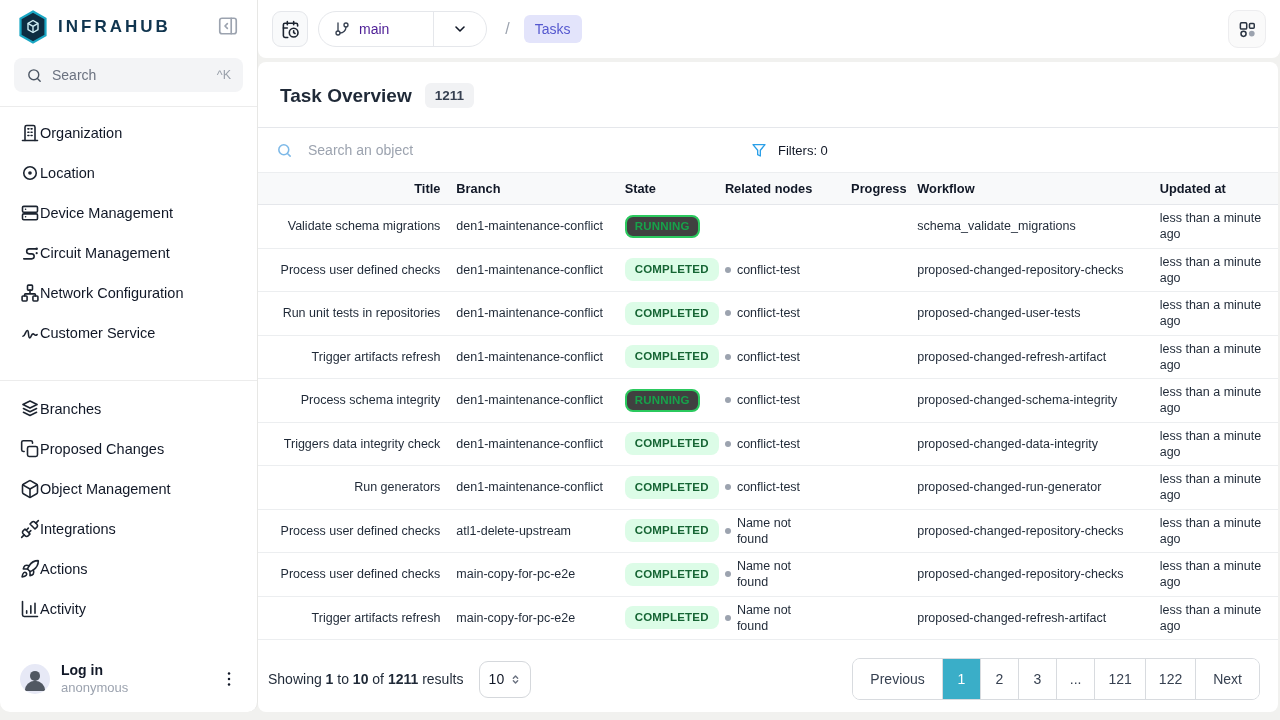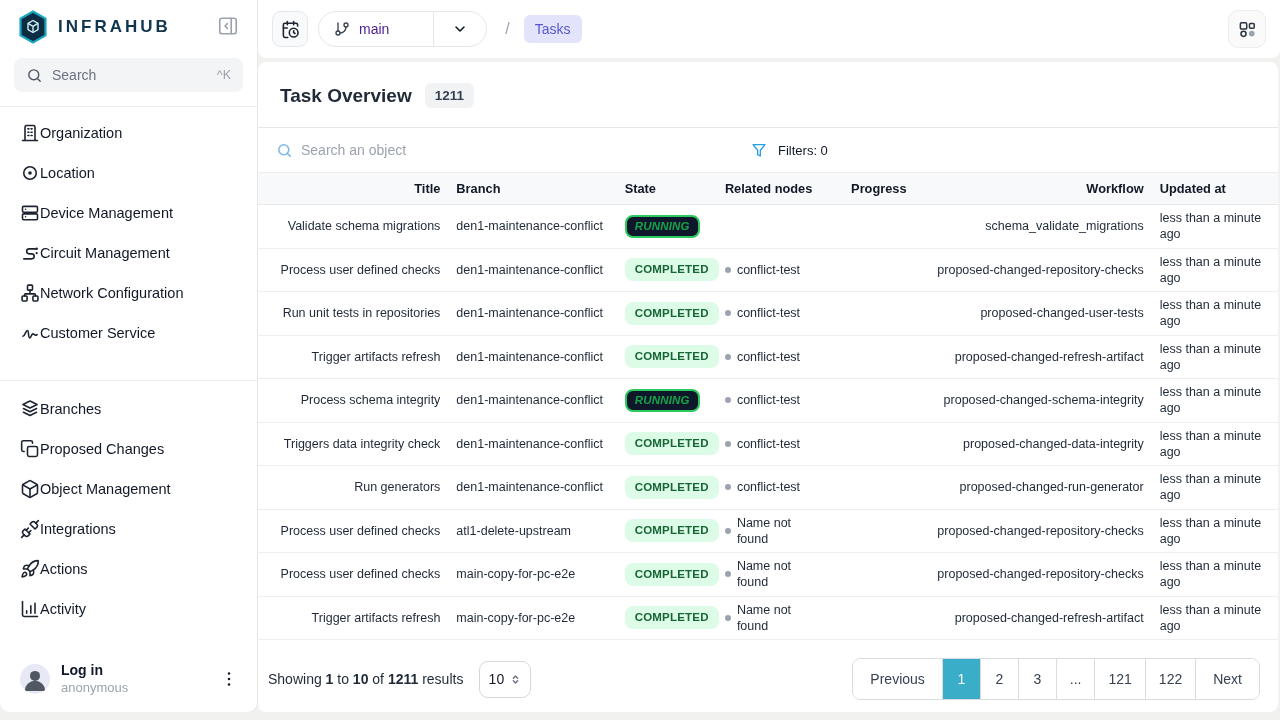--- a/index.html
+++ b/index.html
@@ -76,21 +76,21 @@
 
   
   .card {
     flex:1; background:#fff; border-radius:8px;
     margin:4px 2px 8px 0; display:flex; flex-direction:column; overflow:hidden;
   }
   .card-head { display:flex; align-items:center; gap:13px; padding:21px 22px 19px; }
   .page-title { font-size:19px; font-weight:700; color:#1f2937; }
   .count-badge { background:#f1f2f4; border-radius:6px; padding:5px 10px; font-size:13.5px; font-weight:600; color:#374151; }
   .card-toolbar { border-top:1px solid #e5e7eb; display:flex; align-items:center; padding:13px 18px 13px 18px; }
-  .obj-search { display:flex; align-items:center; gap:6px; width:310px; }
+  .obj-search { display:flex; align-items:center; gap:13px; width:310px; }
   .obj-search .ic { width:17px; height:17px; color:#7db9e8; }
   .obj-search input {
     border:none; outline:none; font-size:14px; color:#1f2937; width:240px;
     font-family:"Liberation Sans", sans-serif; background:transparent;
   }
   .obj-search input::placeholder { color:#9ca3af; }
   .filters { display:flex; align-items:center; gap:11px; margin-left:165px; cursor:pointer; }
   .filters .ic { width:16px; height:16px; color:#2a9fe8; }
   .filters-label { font-size:13px; color:#111827; }
 
@@ -98,25 +98,25 @@
   table { width:100%; border-collapse:collapse; font-size:12.5px; table-layout:fixed; }
   thead th {
     background:#f8f9fa; text-align:left; font-weight:600; color:#111827;
     padding:8px 8px; font-size:12.8px; border-top:1px solid #eceef0; border-bottom:1px solid #e5e7eb;
   }
   th.c-title, td.c-title { width:190px; padding-left:10px;text-align:right; }
   th.c-branch, td.c-branch { width:168px; }
   th.c-state, td.c-state { width:100px; }
   th.c-related, td.c-related { width:126px; }
   th.c-progress, td.c-progress { width:66px; }
-  th.c-workflow, td.c-workflow { width:242px;text-align:right; }
+  th.c-workflow, td.c-workflow { width:242px; }
   th.c-updated, td.c-updated { width:126px; }
   tbody td { padding:5px 8px; border-bottom:1px solid #eceef0; color:#1f2937; line-height:1.3; height:41px; vertical-align:middle; }
   .state-pill { display:inline-block; font-size:11.5px; font-weight:600; padding:4px 10px; border-radius:8px; letter-spacing:.2px; }
-  .state-pill.running { color:#16a34a; border:2px solid #2bc95e; background:#0f172a; padding:2px 8px;font-style:italic; }
+  .state-pill.running { color:#16a34a; border:2px solid #2bc95e; background:#404040; padding:2px 8px; }
   .state-pill.completed { color:#166534; background:#dcfce7; }
   .related-wrap { display:flex; align-items:center; gap:6px; }
   .rel-dot { width:6px; height:6px; border-radius:50%; background:#9ca3af; flex:0 0 auto; }
   .related-label { color:#1f2937; white-space:nowrap; }
   .related-label.narrow { white-space:normal; max-width:64px; }
   .workflow-text { display:inline-block; max-width:208px; }
 
   
   .card-footer { margin-top:auto; display:flex; align-items:center; padding:10px 18px 12px 10px; }
   .showing { font-size:14px; color:#1f2937; }

